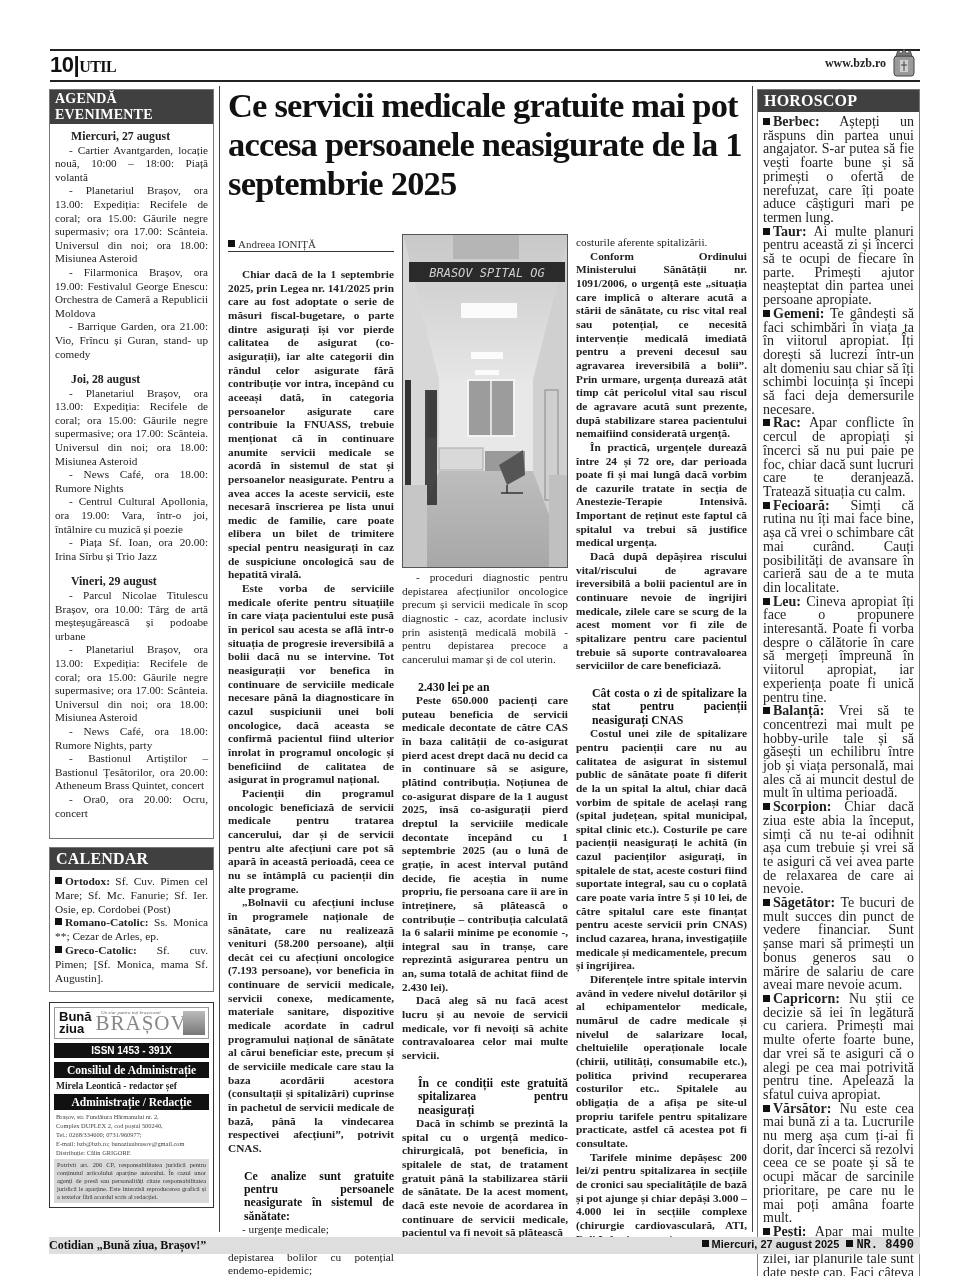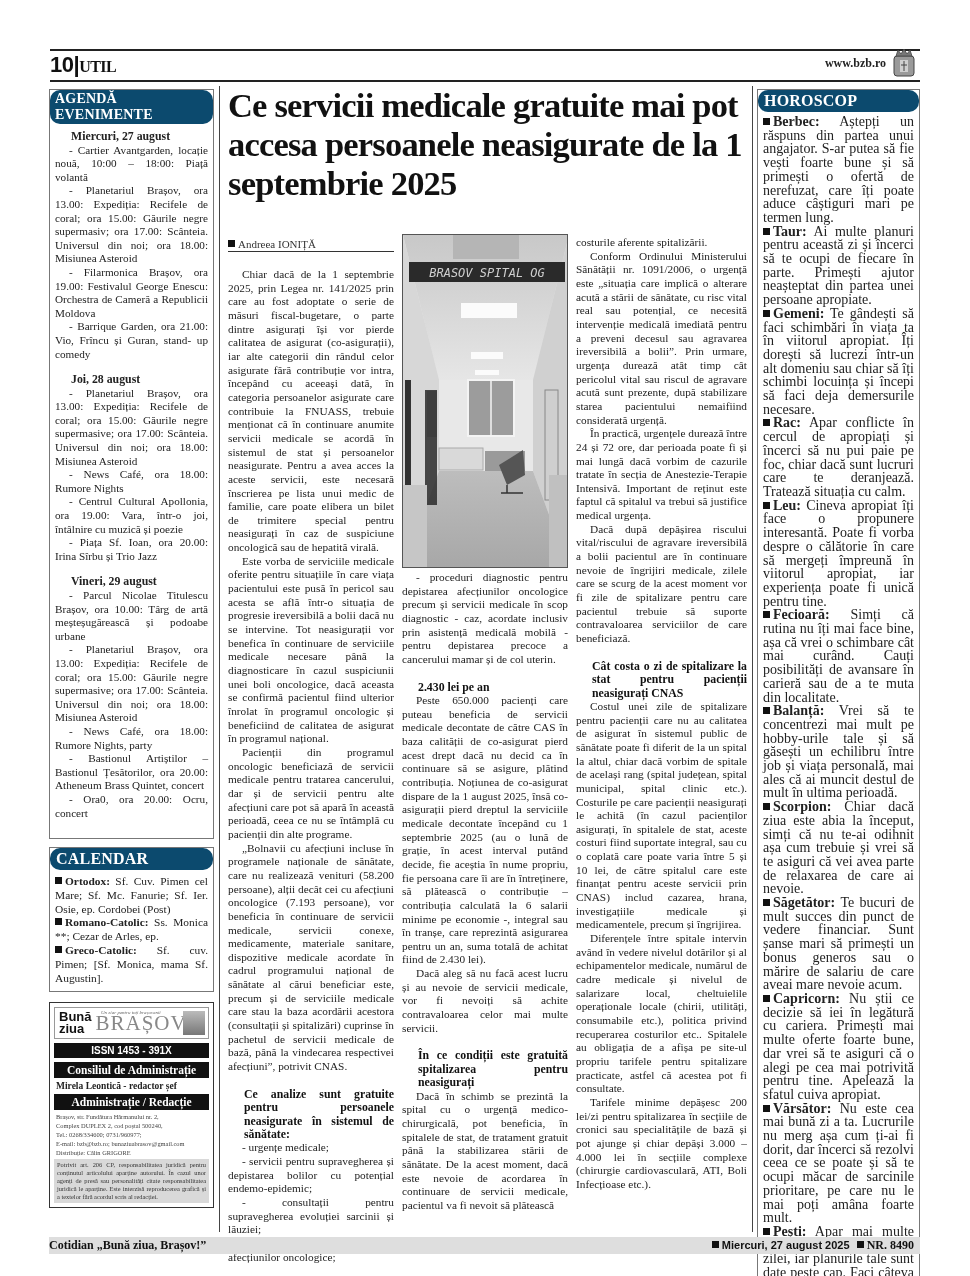--- a/index.html
+++ b/index.html
@@ -13,21 +13,21 @@
   .page-num { position: absolute; left: 0; top: 0; font-family: "Liberation Sans", sans-serif; font-weight: bold; font-size: 22px; color: #111; letter-spacing: -0.5px; }
   .sep { font-weight: bold; }
   .section-name { font-family: "Liberation Serif", serif; font-weight: bold; font-size: 16px; }
   .site-url { position: absolute; right: 34px; top: 4px; font-size: 12px; font-weight: bold; color: #222; }
   .crest { position: absolute; right: 2px; top: -4px; width: 28px; height: 32px; }
   .bottom-header-rule { position: absolute; left: 50px; top: 80px; width: 870px; height: 2px; background: #222; }
 
   
   .left-col { position: absolute; left: 49px; top: 89px; width: 165px; }
   .box { border: 1px solid #777; background: #fff; }
-  .box-title { background: #0c4a6e; color: #fff; font-weight: bold; font-family: "Liberation Serif", serif; font-size: 14px; padding: 1px 5px; letter-spacing: 0.2px; border-radius: 10px; }
+  .box-title { background: #404040; color: #fff; font-weight: bold; font-family: "Liberation Serif", serif; font-size: 14px; padding: 1px 5px; letter-spacing: 0.2px; }
   .box-title.lg { font-size: 16px; padding: 2px 6px; }
   .agenda-body { padding: 4px 5px 6px 5px; font-size: 11.2px; line-height: 13.6px; text-align: justify; }
   .day-title { font-weight: bold; font-size: 11.8px; padding-left: 16px; margin-top: 2px; }
   .day-block { margin-bottom: 12px; }
   .event { text-indent: 14px; }
   .cal-body { padding: 5px 5px 6px 5px; font-size: 11.4px; line-height: 13.8px; text-align: justify; }
   .cal-item b { font-weight: bold; }
   .sq { display: inline-block; width: 7px; height: 7px; background: #111; margin-right: 3px; vertical-align: 1px; }
 
   .masthead-box { border: 1px solid #333; padding: 4px; margin-top: 10px; }
@@ -43,41 +43,41 @@
   .mh-legal { background: #d9d9d9; font-size: 6.4px; line-height: 8px; color: #333; padding: 2px 3px; text-align: justify; }
 
   
   .vrule { position: absolute; width: 1px; background: #444; }
 
   
   .headline { position: absolute; left: 228px; top: 86px; width: 520px; font-family: "Liberation Serif", serif; font-weight: bold; font-size: 34.5px; line-height: 39px; color: #111; letter-spacing: -0.8px; }
   .byline { position: absolute; left: 228px; top: 238px; width: 166px; font-size: 11px; border-bottom: 1px solid #333; padding-bottom: 1px; color: #333; }
 
   .col { position: absolute; font-size: 11.3px; line-height: 13.65px; text-align: justify; color: #222; }
-  .col p { text-indent: 14px; }
+  .col p { text-indent: 14px; font-weight: bold; }
   .col .subhead { font-weight: bold; font-size: 11.8px; line-height: 13.4px; padding-left: 16px; text-indent: 0; margin-top: 14px; color: #111; }
   .col .list-item { text-indent: 14px; }
 
   .photo { position: absolute; left: 402px; top: 234px; width: 166px; height: 334px; border: 1px solid #555; overflow: hidden; background: #ec4899; }
 
   
   .right-col { position: absolute; left: 757px; top: 89px; width: 163px; }
   .horo-body { padding: 3px 5px 5px 5px; font-size: 14px; line-height: 13.7px; text-align: justify; }
   .horo-body b { font-weight: bold; }
   .curs { margin-top: 12px; }
   .curs-table { display: flex; font-size: 8.4px; line-height: 11px; color: #333; margin-top: 3px; font-family: "Liberation Serif", serif; }
   .curs-left { width: 68px; border-right: 1px solid #333; padding-right: 2px; }
   .curs-right { flex: 1; padding-left: 2px; }
   .curs-row { display: flex; justify-content: space-between; }
 
   
   .footer { position: absolute; left: 49px; top: 1237px; width: 871px; height: 17px; background: #dedede; font-family: "Liberation Serif", serif; font-weight: bold; font-size: 12px; color: #111; }
   .footer-left { position: absolute; left: 0; top: 1px; }
   .footer-right { position: absolute; right: 6px; top: 1px; font-family: "Liberation Sans", sans-serif; font-size: 11px; }
-  .footer-right .serif { font-family: Liberation Serif, serif; font-size: 12px; }
+  .footer-right .serif { font-family: Liberation Mono, monospace; font-size: 12px; }
 </style>
 </head>
 <body>
 
 <div class="page">
 
   <div class="top-rule"></div>
   <div class="header">
     <div class="page-num">
       <span>10</span><span class="sep">|</span><span class="section-name">UTIL</span>
@@ -233,22 +233,22 @@
     </div>
 
   <div class="right-col">
     <div class="box">
       <div class="box-title lg">HOROSCOP</div>
       <div class="horo-body" id="horo-body">
           <div><span class="sq"></span><b>Berbec:</b> <span>Aștepți un răspuns din partea unui angajator. S-ar putea să fie vești foarte bune și să primești o ofertă de nerefuzat, care îți poate aduce câștiguri mari pe termen lung.</span></div>
           <div><span class="sq"></span><b>Taur:</b> <span>Ai multe planuri pentru această zi și încerci să te ocupi de fiecare în parte. Primești ajutor neașteptat din partea unei persoane apropiate.</span></div>
           <div><span class="sq"></span><b>Gemeni:</b> <span>Te gândești să faci schimbări în viața ta în viitorul apropiat. Îți dorești să lucrezi într-un alt domeniu sau chiar să îți schimbi locuința și începi să faci deja demersurile necesare.</span></div>
           <div><span class="sq"></span><b>Rac:</b> <span>Apar conflicte în cercul de apropiați și încerci să nu pui paie pe foc, chiar dacă sunt lucruri care te deranjează. Tratează situația cu calm.</span></div>
+          <div><span class="sq"></span><b>Fecioară:</b> <span>Simți că rutina nu îți mai face bine, așa că vrei o schimbare cât mai curând. Cauți posibilități de avansare în carieră sau de a te muta din localitate.</span></div>
           <div><span class="sq"></span><b>Leu:</b> <span>Cineva apropiat îți face o propunere interesantă. Poate fi vorba despre o călătorie în care să mergeți împreună în viitorul apropiat, iar experiența poate fi unică pentru tine.</span></div>
-          <div><span class="sq"></span><b>Fecioară:</b> <span>Simți că rutina nu îți mai face bine, așa că vrei o schimbare cât mai curând. Cauți posibilități de avansare în carieră sau de a te muta din localitate.</span></div>
           <div><span class="sq"></span><b>Balanță:</b> <span>Vrei să te concentrezi mai mult pe hobby-urile tale și să găsești un echilibru între job și viața personală, mai ales că ai muncit destul de mult în ultima perioadă.</span></div>
           <div><span class="sq"></span><b>Scorpion:</b> <span>Chiar dacă ziua este abia la început, simți că nu te-ai odihnit așa cum trebuie și vrei să te asiguri că vei avea parte de relaxarea de care ai nevoie.</span></div>
           <div><span class="sq"></span><b>Săgetător:</b> <span>Te bucuri de mult succes din punct de vedere financiar. Sunt șanse mari să primești un bonus generos sau o mărire de salariu de care aveai mare nevoie acum.</span></div>
           <div><span class="sq"></span><b>Capricorn:</b> <span>Nu știi ce decizie să iei în legătură cu cariera. Primești mai multe oferte foarte bune, dar vrei să te asiguri că o alegi pe cea mai potrivită pentru tine. Apelează la sfatul cuiva apropiat.</span></div>
           <div><span class="sq"></span><b>Vărsător:</b> <span>Nu este cea mai bună zi a ta. Lucrurile nu merg așa cum ți-ai fi dorit, dar încerci să rezolvi ceea ce se poate și să te ocupi măcar de sarcinile prioritare, pe care nu le mai poți amâna foarte mult.</span></div>
           <div><span class="sq"></span><b>Pești:</b> <span>Apar mai multe provocări de-a lungul zilei, iar planurile tale sunt date peste cap. Faci câteva eforturi pentru a te putea descurca cu toate.</span></div>
         </div>
     </div>
 
     <div class="curs">

